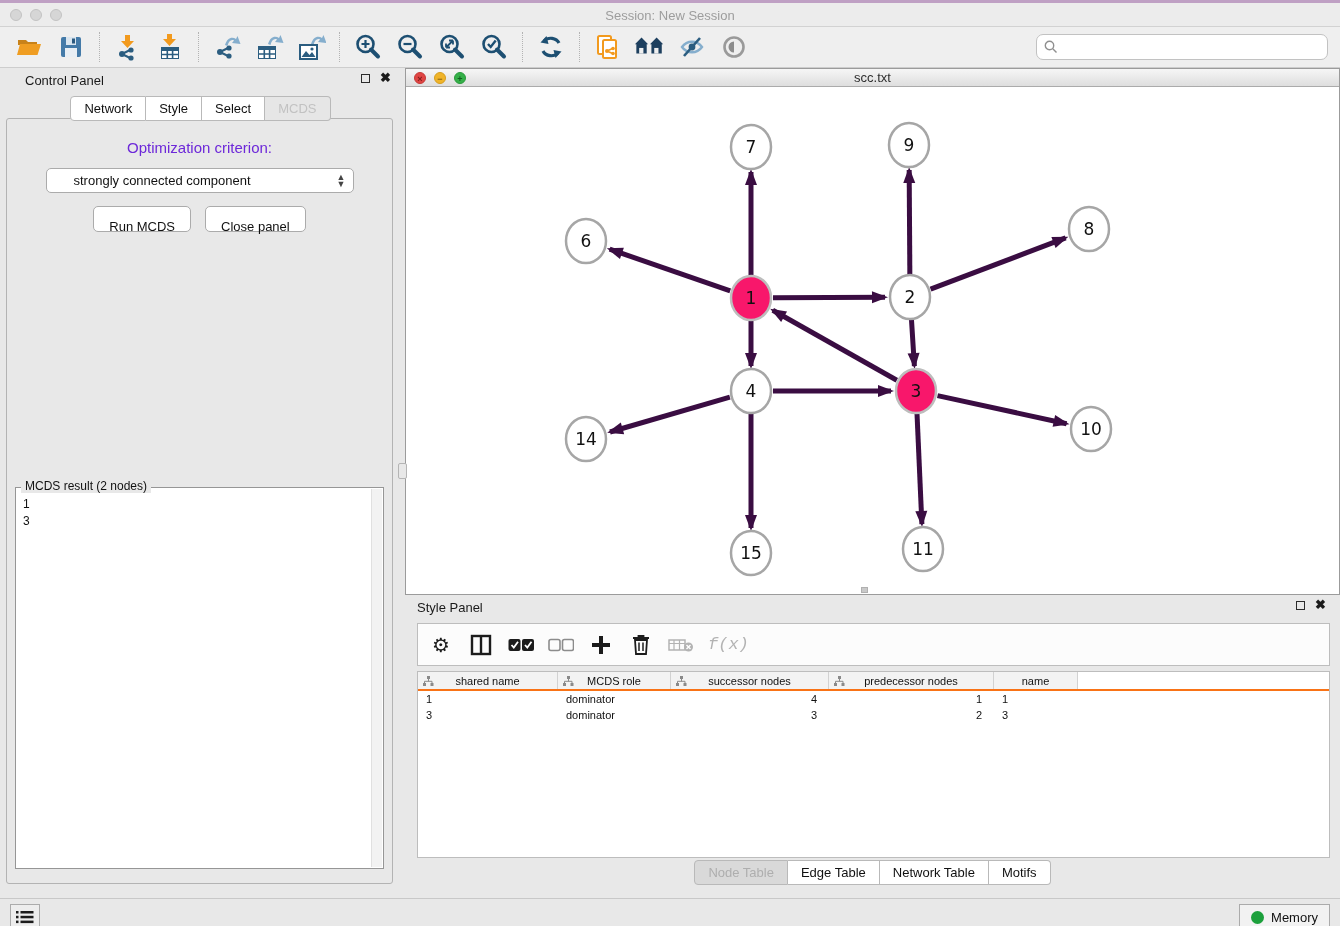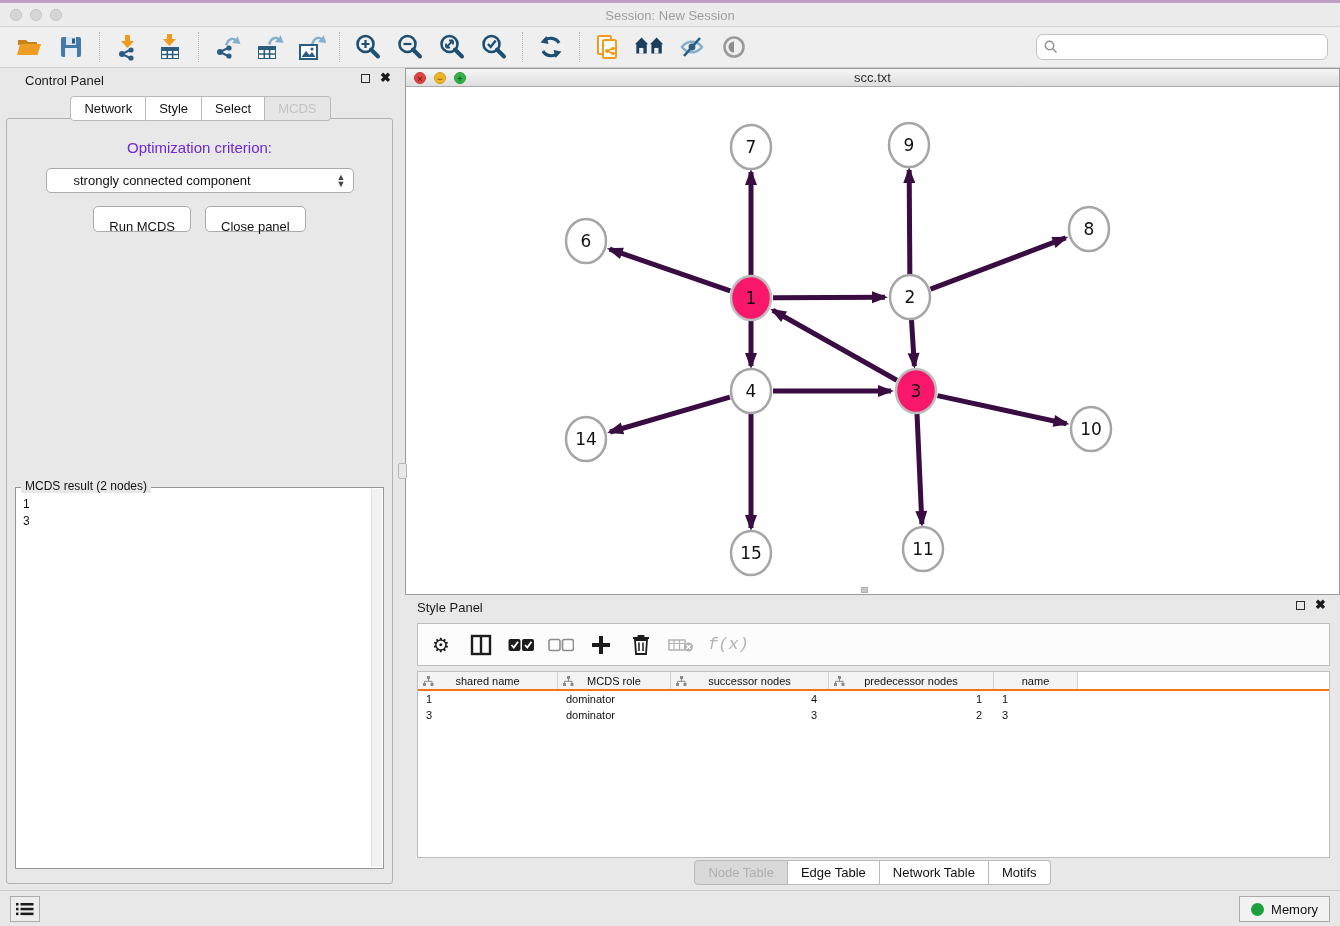--- a/index.html
+++ b/index.html
@@ -92,21 +92,21 @@
   .th .tree-ic { position:absolute; left:5px; top:4px; }
   .tr { display:flex; height:16px; }
   .td { font-size:11px; color:#111; line-height:16px; white-space:nowrap; overflow:hidden; }
   .td.al { text-align:left; padding-left:8px; }
   .td.ar { text-align:right; padding-right:12px; }
 
   .tp-tabs { position:absolute; bottom:5px; left:0; right:0; display:flex; justify-content:center; }
   .tp-tabs .tab.active { background:#d9d9d9; color:#aeaeae; }
 
   
-  .statusbar { position:absolute; left:0; right:0; bottom:0; height:36px; background:#e8e8e8;
+  .statusbar { position:absolute; left:0; right:0; bottom:0; height:28px; background:#e8e8e8;
                border-top:1px solid #c8c8c8; }
   .list-btn { position:absolute; left:10px; top:5px; width:30px; height:26px; background:#ededed;
               border:1px solid #ababab; display:flex; align-items:center; justify-content:center; cursor:pointer; }
   .memory-btn { position:absolute; right:10px; top:5px; height:26px; padding:0 11px; background:#f2f2f2;
                 border:1px solid #ababab; display:flex; align-items:center; gap:7px; font-size:13px; color:#111; cursor:pointer; }
   .mem-dot { width:13px; height:13px; border-radius:50%; background:#1ca03c; }
 </style>
 </head>
 <body>
 

